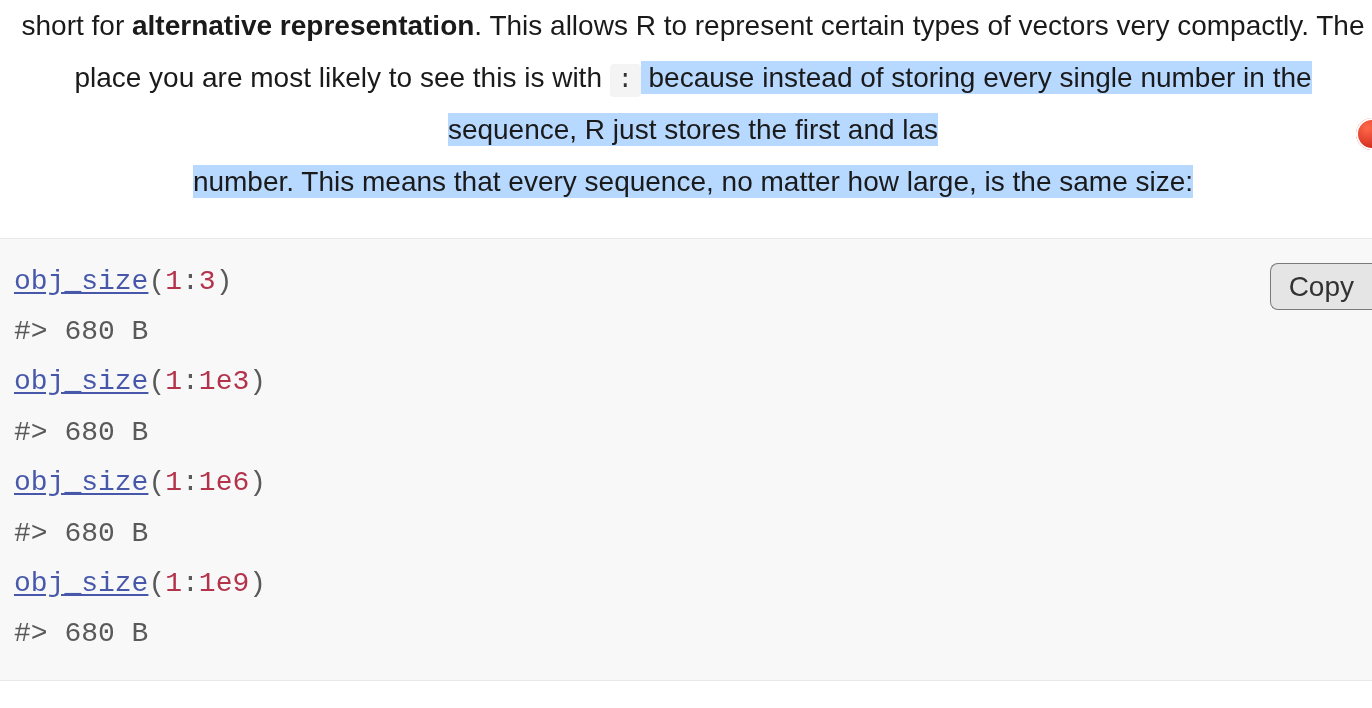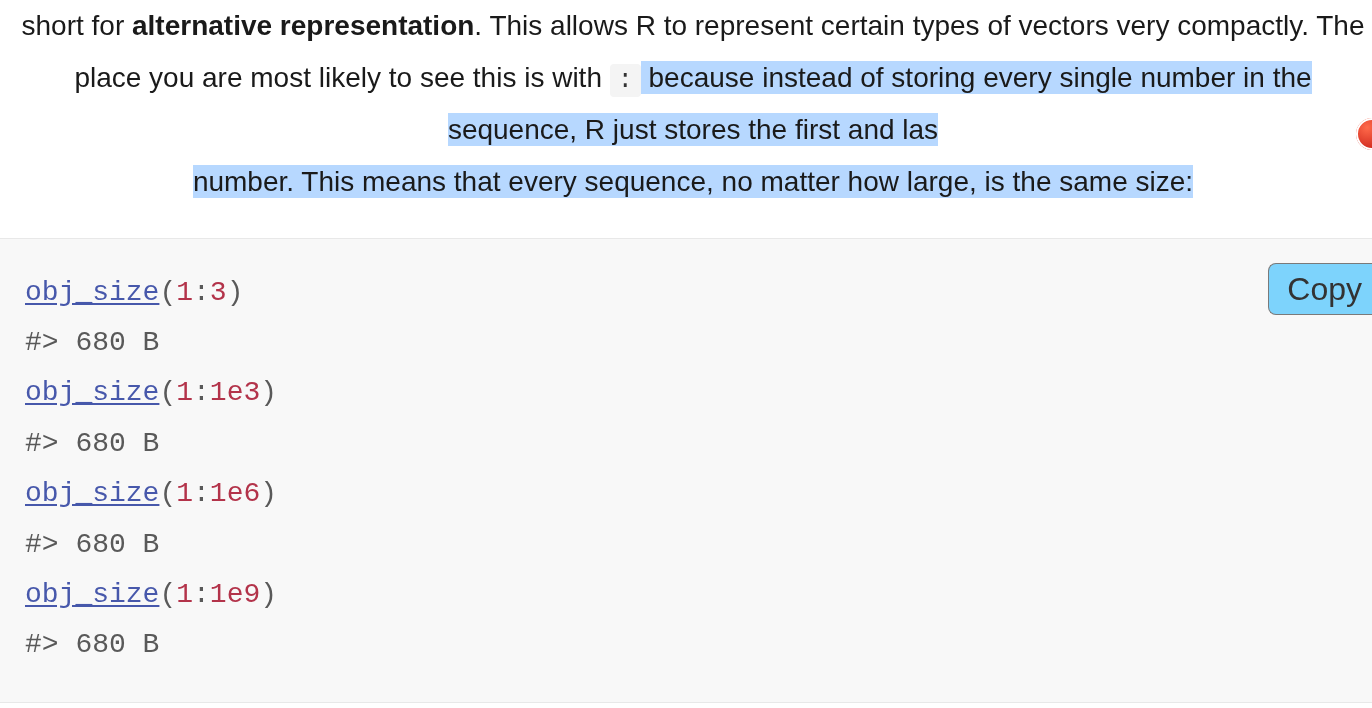--- a/index.html
+++ b/index.html
@@ -49,48 +49,48 @@
   .codewrap {
     position: relative;
     margin: 0 0 0 -14px;
     width: 1372px;
     background: #f8f8f8;
     border-top: 1px solid #e8e8e8;
     border-bottom: 1px solid #e8e8e8;
   }
 
   pre.codeblock {
-    margin: 11px;
+    margin: 0;
     padding: 18px 14px 20px 14px;
     font-family: "SFMono-Regular", Consolas, "Liberation Mono", Menlo, monospace;
     font-size: 28px;
     line-height: 1.8;
     color: #595959;
     white-space: pre;
     overflow: hidden;
   }
 
   .tok-fn { color: #4758ab; text-decoration: underline; text-underline-offset: 3px; }
   .tok-par { color: #595959; }
   .tok-num { color: #b3334a; }
   .tok-op  { color: #595959; }
   .tok-out { color: #595959; }
 
   .copy-btn {
     position: absolute;
     top: 24px;
     right: 0;
-    background: #7dd3fc;
+    background: #e5e5e5;
     border: 1.5px solid #7a7a7a;
     border-right: none;
     border-radius: 8px 0 0 8px;
     font-family: -apple-system, BlinkMacSystemFont, "Segoe UI", Helvetica, Arial, sans-serif;
-    font-size: 32px;
+    font-size: 28px;
     color: #333;
-    padding: 6px 10px 6px 18px;
+    padding: 6px 18px 6px 18px;
     cursor: pointer;
     line-height: 1.2;
   }
 
   .badge {
     position: absolute;
     top: 118px;
     right: -16px;
     width: 32px;
     height: 32px;

